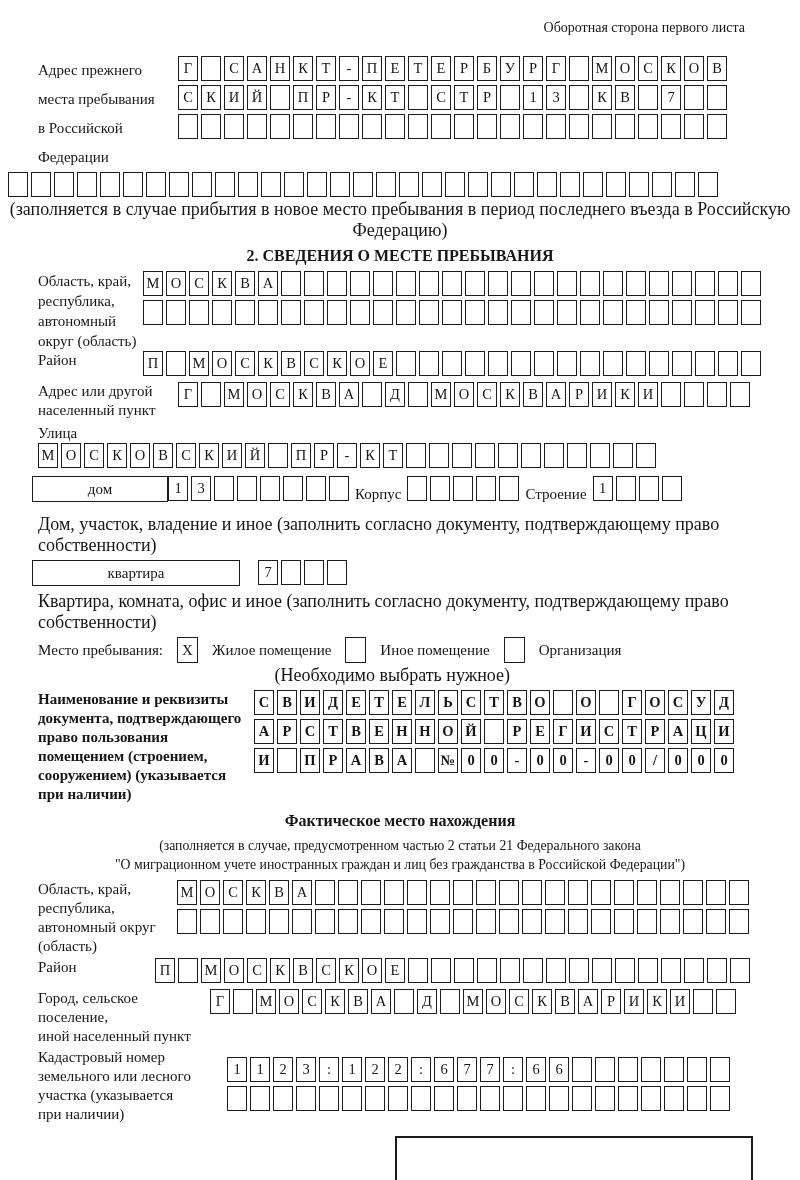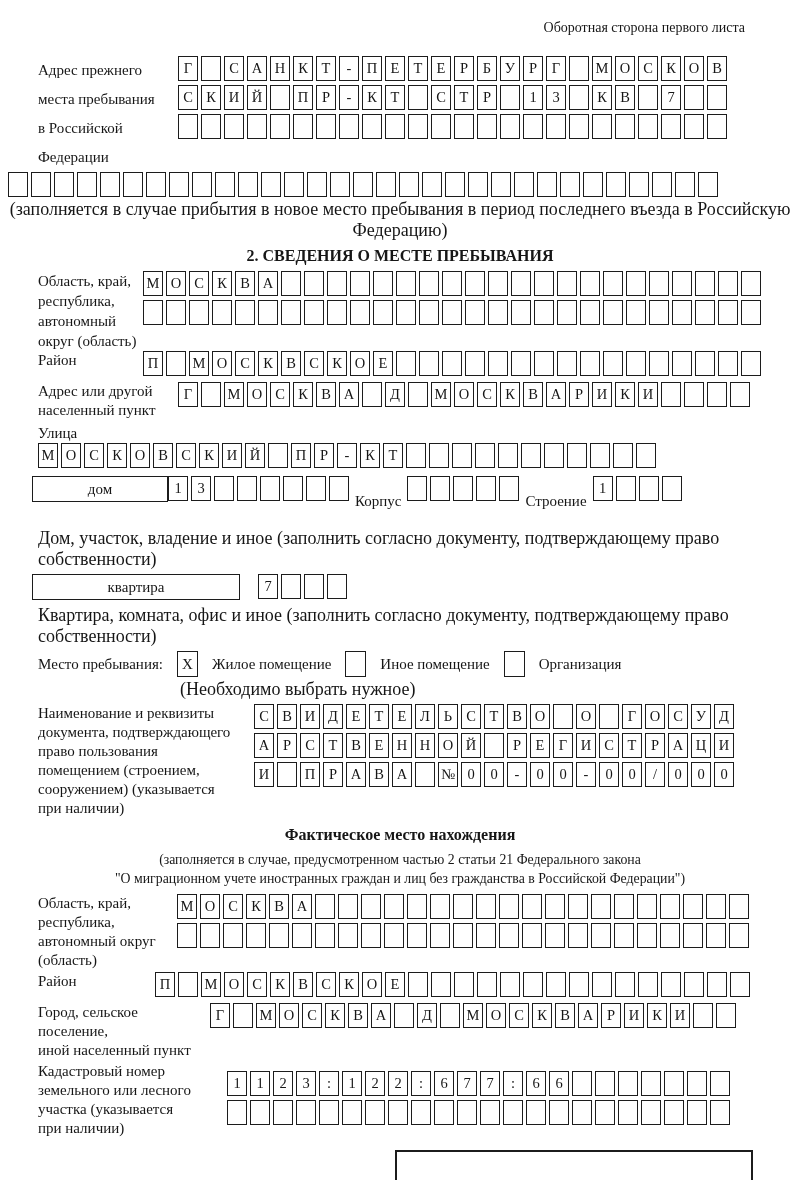--- a/index.html
+++ b/index.html
@@ -61,26 +61,26 @@
   .b-oblast .label{width:105px;line-height:20px;}
   .b-rayon{margin-left:38px;}
   .b-rayon .label{width:105px;}
   .b-gorod{margin-left:38px;margin-top:2px;min-height:40px;}
   .b-gorod .label{width:140px;}
   .b-ulitsa{margin-left:38px;margin-top:2px;flex-direction:column;}
   .b-ulitsa .label{width:105px;}
   .b-dom{margin:4px 0 0 32px;display:flex;align-items:flex-start;}
   .dom-box{width:136px;}
   .kv-box{width:208px;margin-right:18px;}
-  .b-dom .inline-lbl{margin:12px 6px;}
+  .b-dom .inline-lbl{margin:5px 6px;}
   .cap{margin:2px 0 4px 38px;}
   .b-kv{margin:2px 0 0 32px;display:flex;align-items:flex-start;}
   .b-mesto{margin:4px 0 0 38px;display:flex;align-items:flex-start;gap:14px;}
-  .mesto-note{margin:2px 0 0 180px;width:330px;text-align:left;}
-  .b-doc{margin-left:38px;margin-top:4px;min-height:116px;}
+  .mesto-note{margin:2px 0 0 180px;width:330px;text-align:right;}
+  .b-doc{margin-left:38px;margin-top:4px;min-height:116px;font-weight:bold;}
   .b-doc .label{width:216px;line-height:19px;}
   .fact-title{margin-top:6px;}
   .fact-note{font-size:13.8px;line-height:19px;}
   .b-foblast{margin-left:38px;margin-top:6px;min-height:78px;}
   .b-foblast .label{width:139px;}
   .b-frayon{margin-left:38px;}
   .b-frayon .label{width:117px;}
   .b-fgorod{margin-left:38px;margin-top:2px;min-height:40px;}
   .b-fgorod .label{width:172px;}
   .b-fkad{margin-left:38px;margin-top:2px;}

